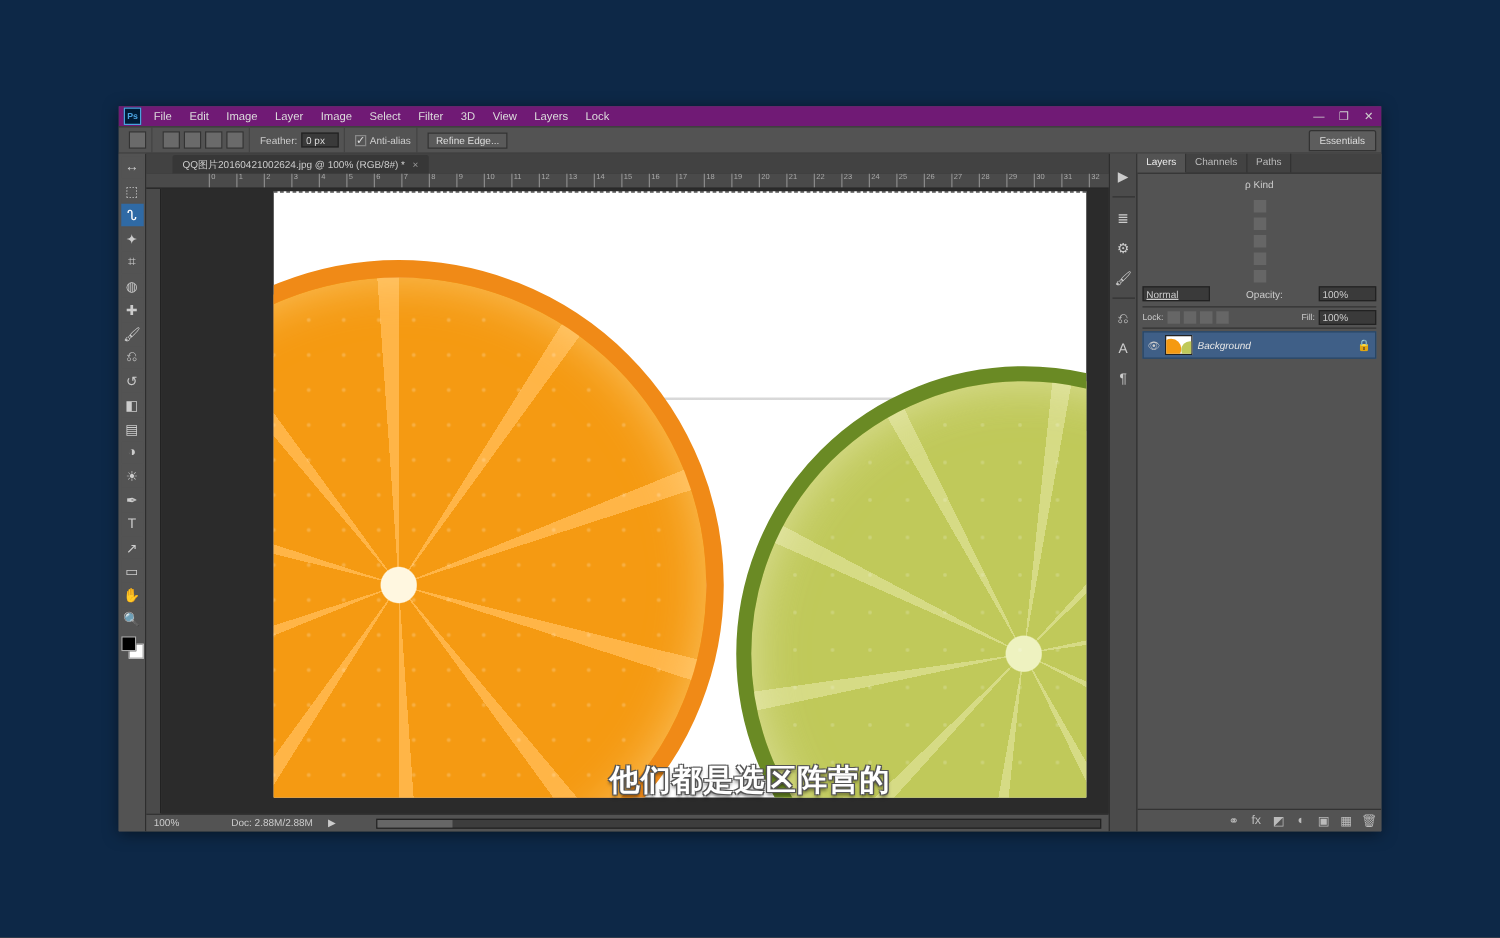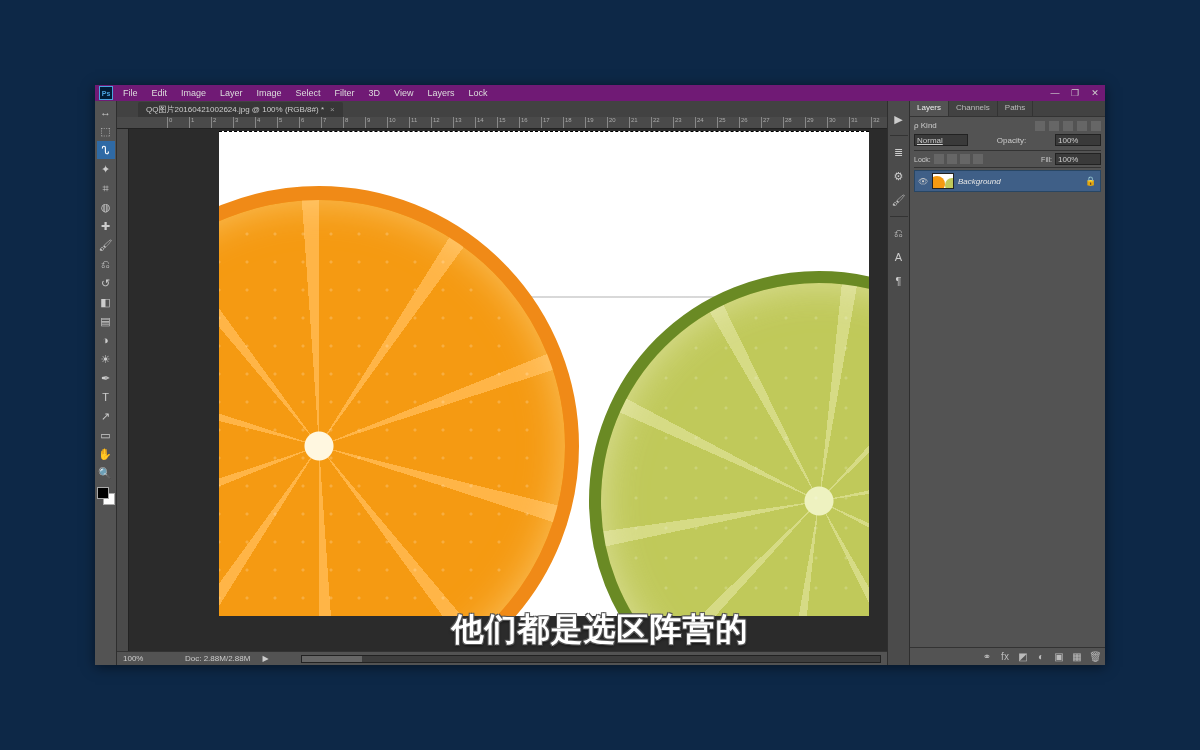--- a/index.html
+++ b/index.html
@@ -157,21 +157,21 @@
   
   .right-dock { width:22px; background:#4b4b4b; border-left:1px solid #2e2e2e; display:flex; flex-direction:column; padding-top:10px; gap:8px; align-items:center; }
   .dock-icon { width:16px; height:16px; color:#ccc; display:flex; align-items:center; justify-content:center; font-size:11px; }
   .dock-sep { height:1px; background:#333; width:18px; }
 
   .panels { width:196px; background:#535353; border-left:1px solid #2e2e2e; display:flex; flex-direction:column; }
   .panel-tabs { height:16px; display:flex; border-bottom:1px solid #333; background:#424242; }
   .panel-tab { padding:2px 7px; font-size:8px; color:#bbb; border-right:1px solid #333; }
   .panel-tab.active { background:#535353; color:#eee; }
   .panel-body { padding:4px; font-size:8px; color:#ccc; }
-  .layer-opts { display:flex; gap:4px; margin-bottom:3px; }
+  .layer-opts { display:flex; gap:4px; align-items:center; margin-bottom:3px;flex-direction:column; }
   .layer-row-opts { display:flex; gap:4px; align-items:center; margin-bottom:4px; justify-content:space-between; }
   .mini-input { background:#3a3a3a; border:1px solid #222; color:#ccc; font-size:8px; width:46px; height:12px; padding:0 2px; }
   .mini-input.wide { width:54px;text-decoration:underline; }
   .lock-row { display:flex; align-items:center; gap:3px; border-top:1px solid #333; border-bottom:1px solid #333; padding:2px 0; font-size:7px; }
   .lock-ic { width:10px; height:10px; background:#666; }
   .layer-item { display:flex; align-items:center; height:22px; background:#3f5f87; border:1px solid #284664; margin-top:2px; gap:4px; padding:0 3px; }
   .eye { width:10px; text-align:center; }
   .thumb { width:22px; height:16px; background:#fff; border:1px solid #222; overflow:hidden; position:relative; }
   .thumb::before { content:""; position:absolute; left:-4px; top:2px; width:16px; height:16px; border-radius:50%; background:#f59a12; }
   .thumb::after { content:""; position:absolute; right:-6px; top:4px; width:14px; height:14px; border-radius:50%; background:#c0c95a; }
@@ -179,21 +179,21 @@
   .lock-icon { font-size:9px; color:#ddd; }
   .panel-footer { margin-top:auto; height:18px; border-top:1px solid #333; display:flex; align-items:center; justify-content:flex-end; gap:6px; padding:0 4px; }
   .pf-ic { width:12px; height:12px; color:#bbb; font-size:10px; text-align:center; }
 
   
   .subtitle {
     position:absolute;
     left: 50%;
     transform: translateX(-50%);
     top: 608px;
-    font-size: 32px;
+    font-size: 24px;
     font-weight: bold;
     color: #fff;
     text-shadow: -1px -1px 0 #555, 1px -1px 0 #555, -1px 1px 0 #555, 1px 1px 0 #555, 0 2px 3px rgba(0,0,0,.6);
     letter-spacing: 1px;
   }
 </style>
 </head>
 <body>
 
 <div class="app-window">
@@ -213,20 +213,43 @@
       <div class="menu-item">Layers</div>
       <div class="menu-item">Lock</div>
     </div>
     <div class="window-ctrls">
       <div class="win-ctrl">—</div>
       <div class="win-ctrl">❐</div>
       <div class="win-ctrl">✕</div>
     </div>
   </div>
 
+  <div class="options-bar">
+    <div class="opt-group">
+      <div class="opt-icon"></div>
+    </div>
+    <div class="opt-group">
+      <div class="opt-icon"></div>
+      <div class="opt-icon"></div>
+      <div class="opt-icon"></div>
+      <div class="opt-icon"></div>
+    </div>
+    <div class="opt-group">
+      <span>Feather:</span>
+      <input class="feather-input" value="0 px" style="">
+    </div>
+    <div class="opt-group">
+      <div class="opt-check checked"></div>
+      <span>Anti-alias</span>
+    </div>
+    <div class="opt-group" style="border-right:none">
+      <div class="refine-btn">Refine Edge...</div>
+    </div>
+    <div class="essentials">Essentials</div>
+  </div>
 
   <div class="main-row">
 
     <div class="toolbox" id="toolbox">
         <div class="tool">↔</div>
         <div class="tool">⬚</div>
         <div class="tool active">ᔐ</div>
         <div class="tool">✦</div>
         <div class="tool">⌗</div>
         <div class="tool">◍</div>

